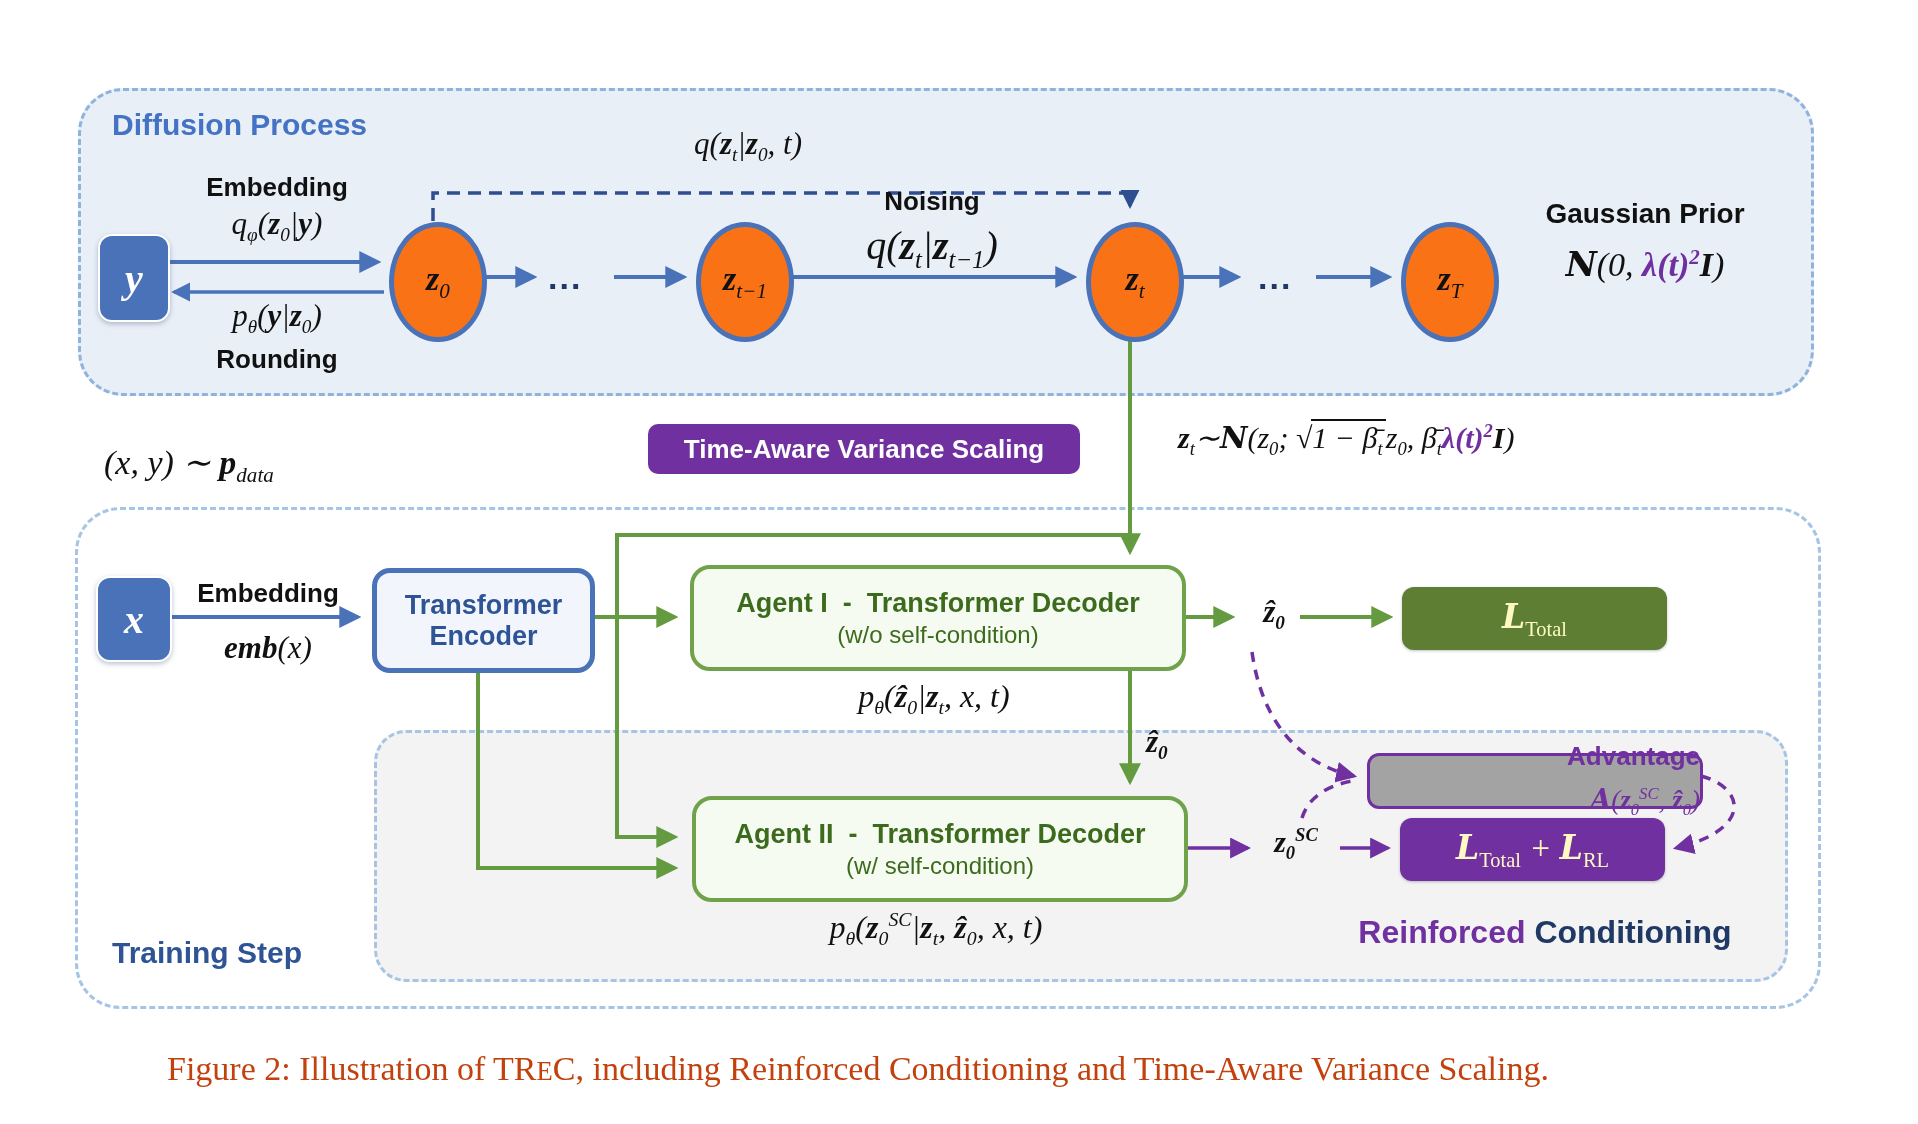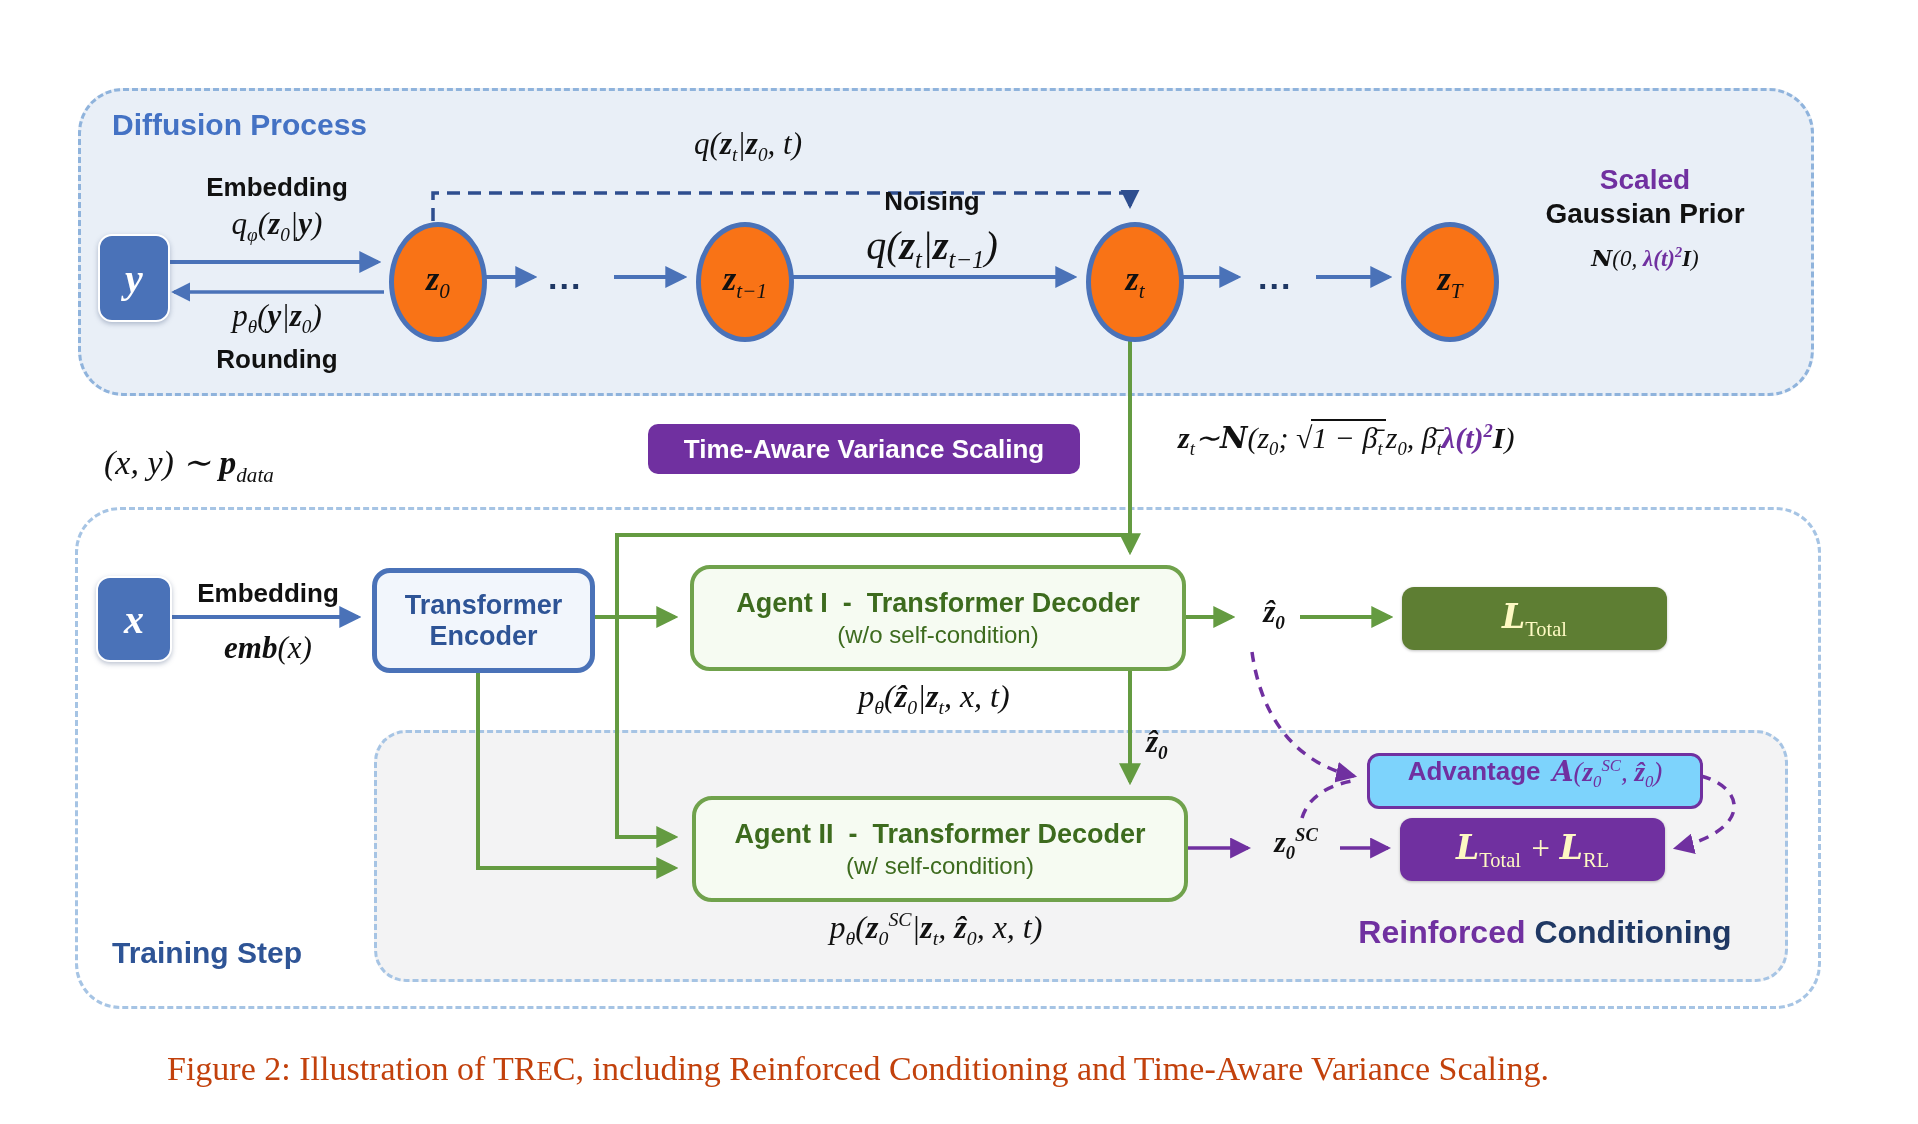--- a/index.html
+++ b/index.html
@@ -42,22 +42,22 @@
       display:flex;flex-direction:column;align-items:center;justify-content:center;color:#3d6b1e;}
   .agent .t1{font-weight:bold;font-size:27px;}
   .agent .t2{font-size:24px;margin-top:2px;}
   .tavs{left:648px;top:424px;width:432px;height:50px;background:#7030a0;border-radius:10px;
       color:#fff;font-weight:bold;font-size:26px;display:flex;align-items:center;justify-content:center;}
   .lossbox{width:265px;height:63px;border-radius:12px;color:#fff;display:flex;align-items:center;
       justify-content:center;font-size:33px;box-shadow:0 1px 3px rgba(0,0,0,.25);}
   .loss-green{background:#5e7e33;}
   .loss-purple{background:#7030a0;}
   .lossbox .m{color:#fef9c3;}
-  .advbox{left:1367px;top:753px;width:330px;height:50px;background:#7dd3fc;border:3px solid #7030a0;
-      border-radius:12px;display:flex;align-items:flex-start;justify-content:center;gap:12px;}
+  .advbox{left:1367px;top:753px;width:330px;height:50px;background:#a3a3a3;border:3px solid #7030a0;
+      border-radius:12px;display:flex;align-items:flex-end;justify-content:center;gap:12px;flex-direction:column;}
   .advbox .lbl{color:#7030a0;font-weight:bold;font-size:26px;}
   .advbox .m{color:#7030a0;font-size:27px;}
   .caption{left:0;top:1050px;width:1716px;text-align:center;font-family:"Liberation Serif",serif;
       font-size:34px;color:#c2410c;}
   .caption .sc{font-size:78%;}
   .rc{font-weight:bold;font-size:32px;}
   .rc .c2{color:#1f3864;}
   .rc .c1{color:#7030a0;}
 </style>
 </head>
@@ -133,23 +133,22 @@
     </div>
   <div class="abs dots" style="left:1258px;top:258px;">...</div>
   <div class="abs circ" style="left:1401px;top:222px;">
       <span class="m"><b>z</b><sub>T</sub></span>
     </div>
 
   <div class="abs m ctr" style="left:618px;top:126px;width:260px;font-size:31px;">q(<b>z</b><sub>t</sub>|<b>z</b><sub>0</sub>, t)</div>
   <div class="abs blk-label" style="left:782px;top:186px;width:300px;">Noising</div>
   <div class="abs m ctr" style="left:782px;top:222px;width:300px;font-size:40px;">q(<b>z</b><sub>t</sub>|<b>z</b><sub>t−1</sub>)</div>
 
-  <div class="abs ctr" style="left:1460px;top:164px;width:370px;font-weight:bold;font-size:28px;color:#7030a0;">Scaled</div>
   <div class="abs ctr" style="left:1460px;top:198px;width:370px;font-weight:bold;font-size:28px;color:#111;">Gaussian Prior</div>
-  <div class="abs m ctr" style="left:1460px;top:244px;width:370px;font-size:23px;"><span class="cal">N</span>(0, <span class="pur">λ(t)<sup>2</sup></span><b>I</b>)</div>
+  <div class="abs m ctr" style="left:1460px;top:244px;width:370px;font-size:34px;"><span class="cal">N</span>(0, <span class="pur">λ(t)<sup>2</sup></span><b>I</b>)</div>
 
   <div class="abs m" style="left:104px;top:426px;font-size:34px;margin-top:16px;">(x, y) ∼ <b>p</b><sub>data</sub></div>
   <div class="abs tavs">Time-Aware Variance Scaling</div>
   <div class="abs m" style="left:1178px;top:420px;font-size:30px;"><b>z</b><sub>t</sub>∼<span class="cal">N</span>(z<sub>0</sub>; <span class="rad">√</span><span class="ovl">1 − β̄<sub>t</sub></span>z<sub>0</sub>, β̄<sub>t</sub><span class="pur">λ(t)<sup>2</sup></span><b>I</b>)</div>
 
   <div class="abs panel-title train-title" style="left:112px;top:936px;">Training Step</div>
 
   <div class="abs sqnode" style="left:96px;top:576px;width:72px;height:82px;">x</div>
   <div class="abs blk-label" style="left:168px;top:578px;width:200px;">Embedding</div>
   <div class="abs m ctr" style="left:168px;top:630px;width:200px;font-size:31px;"><b>emb</b>(x)</div>

